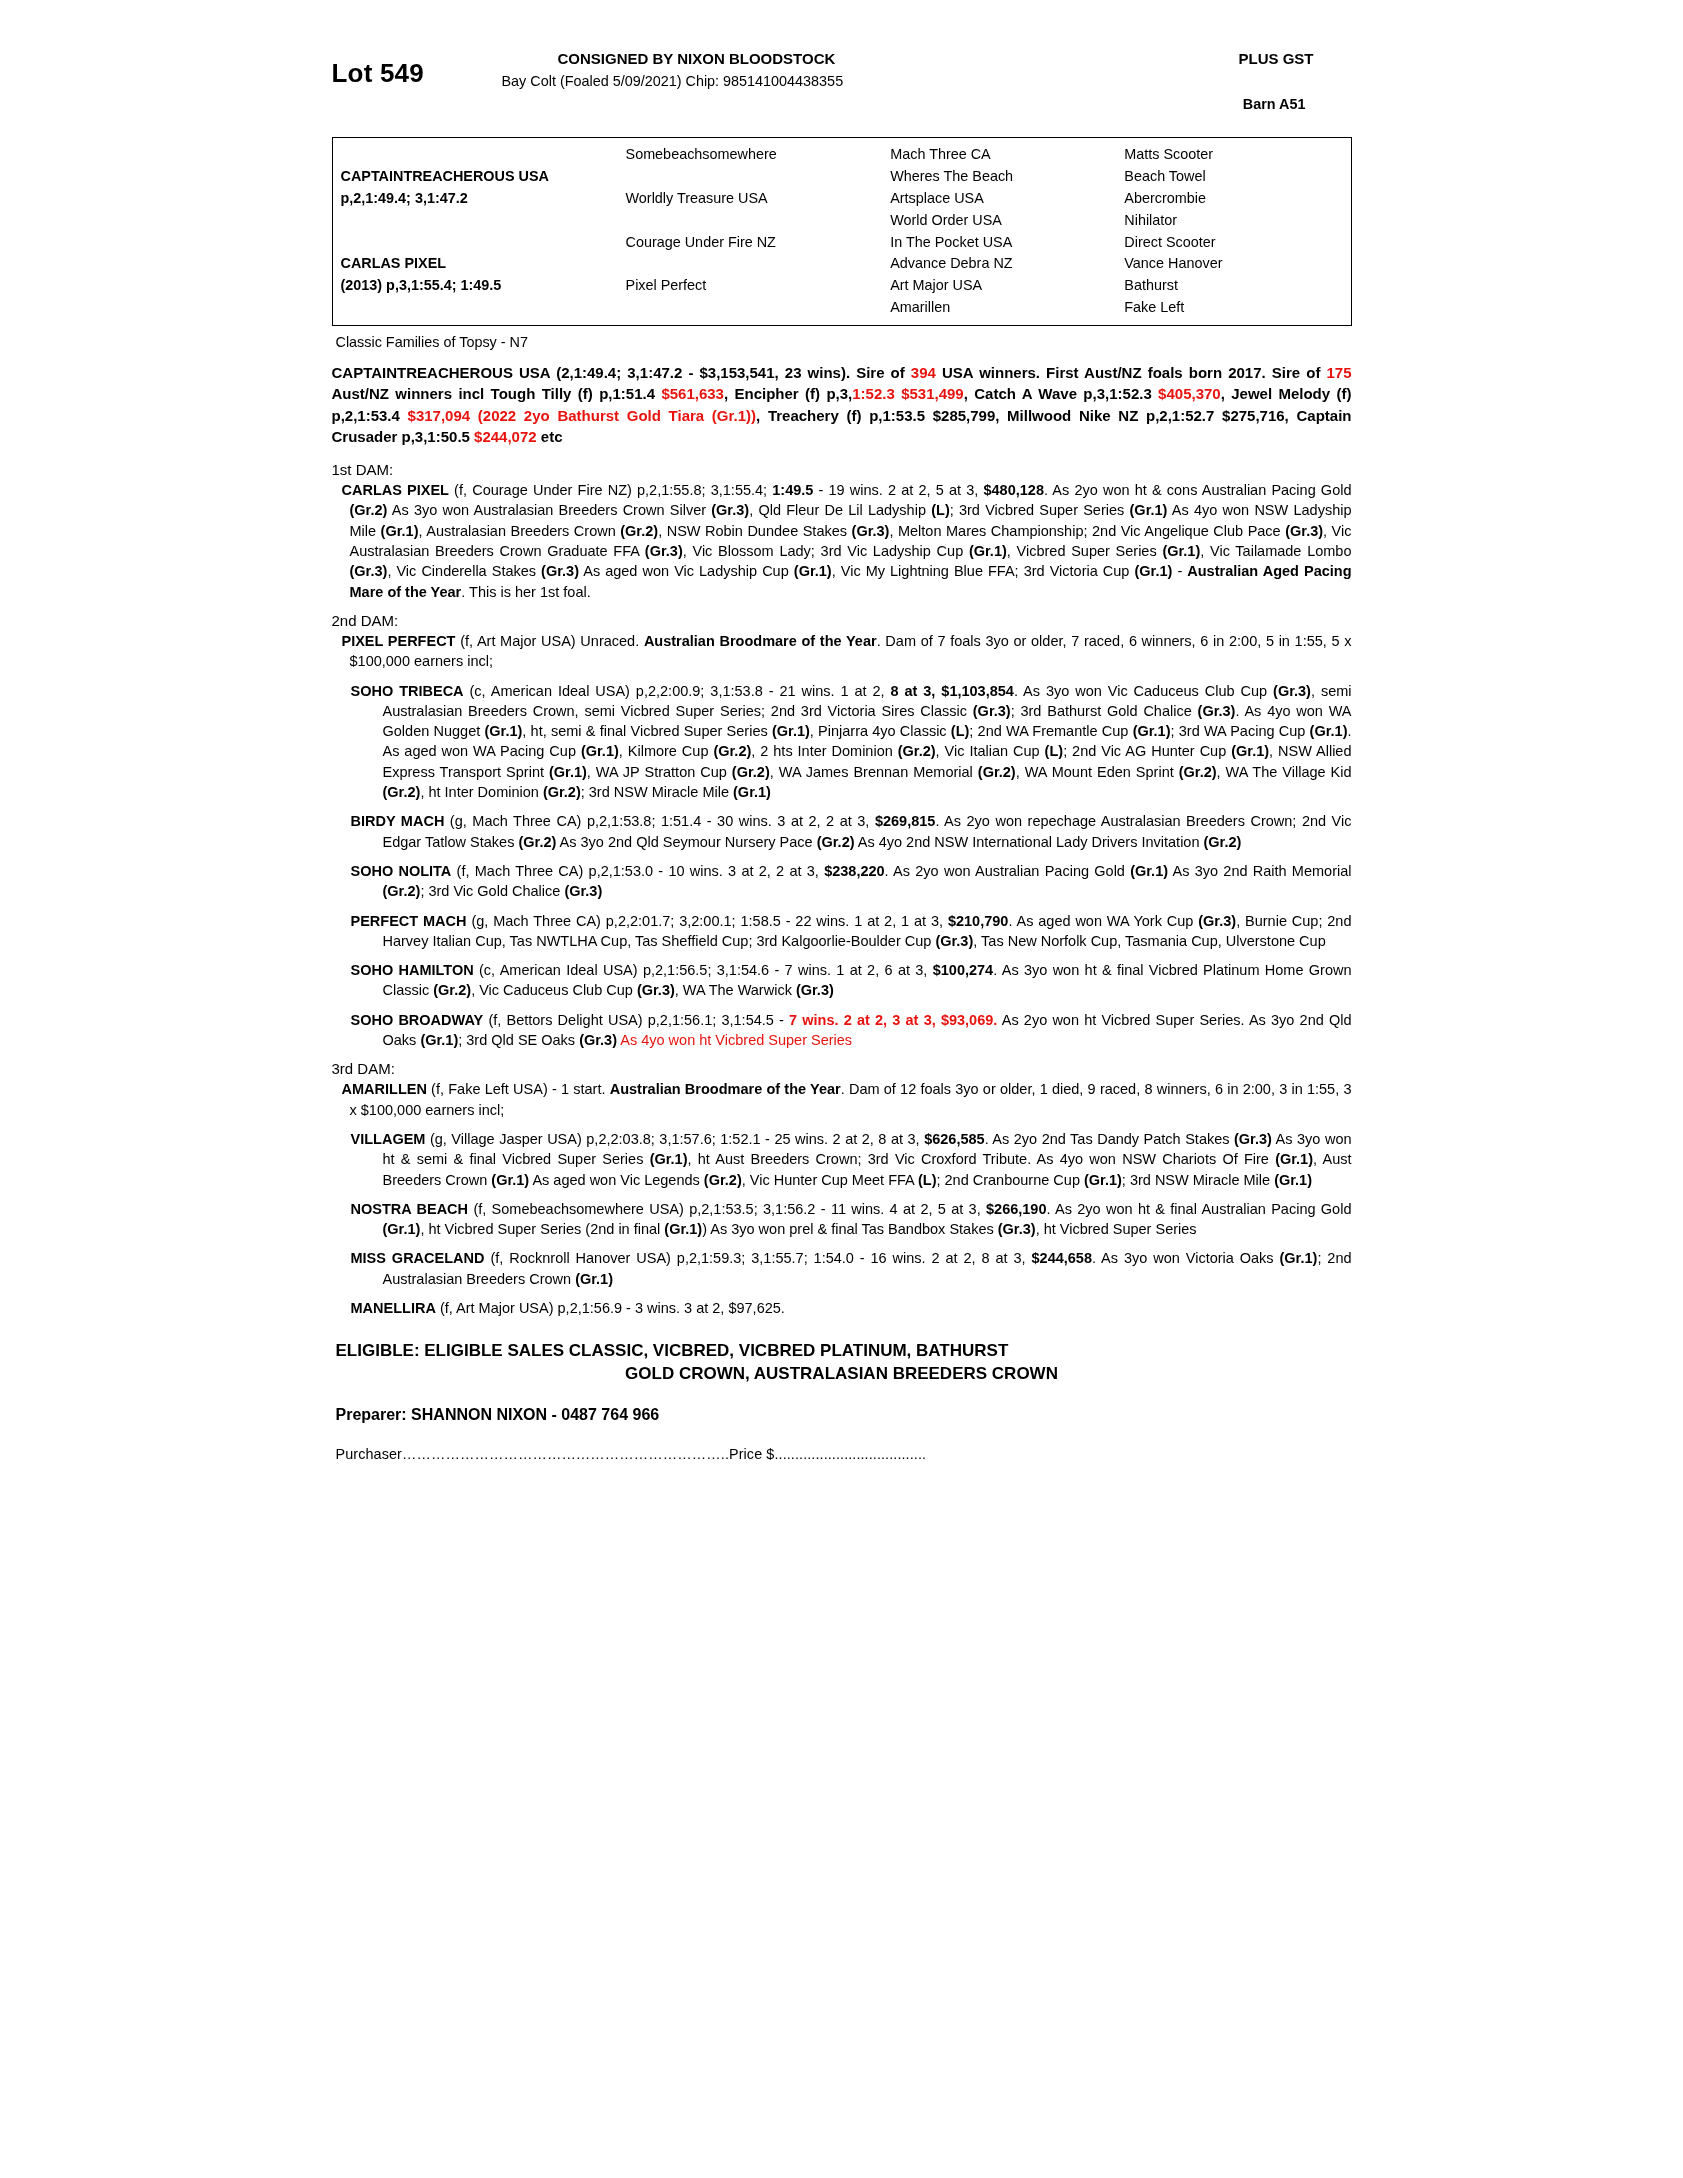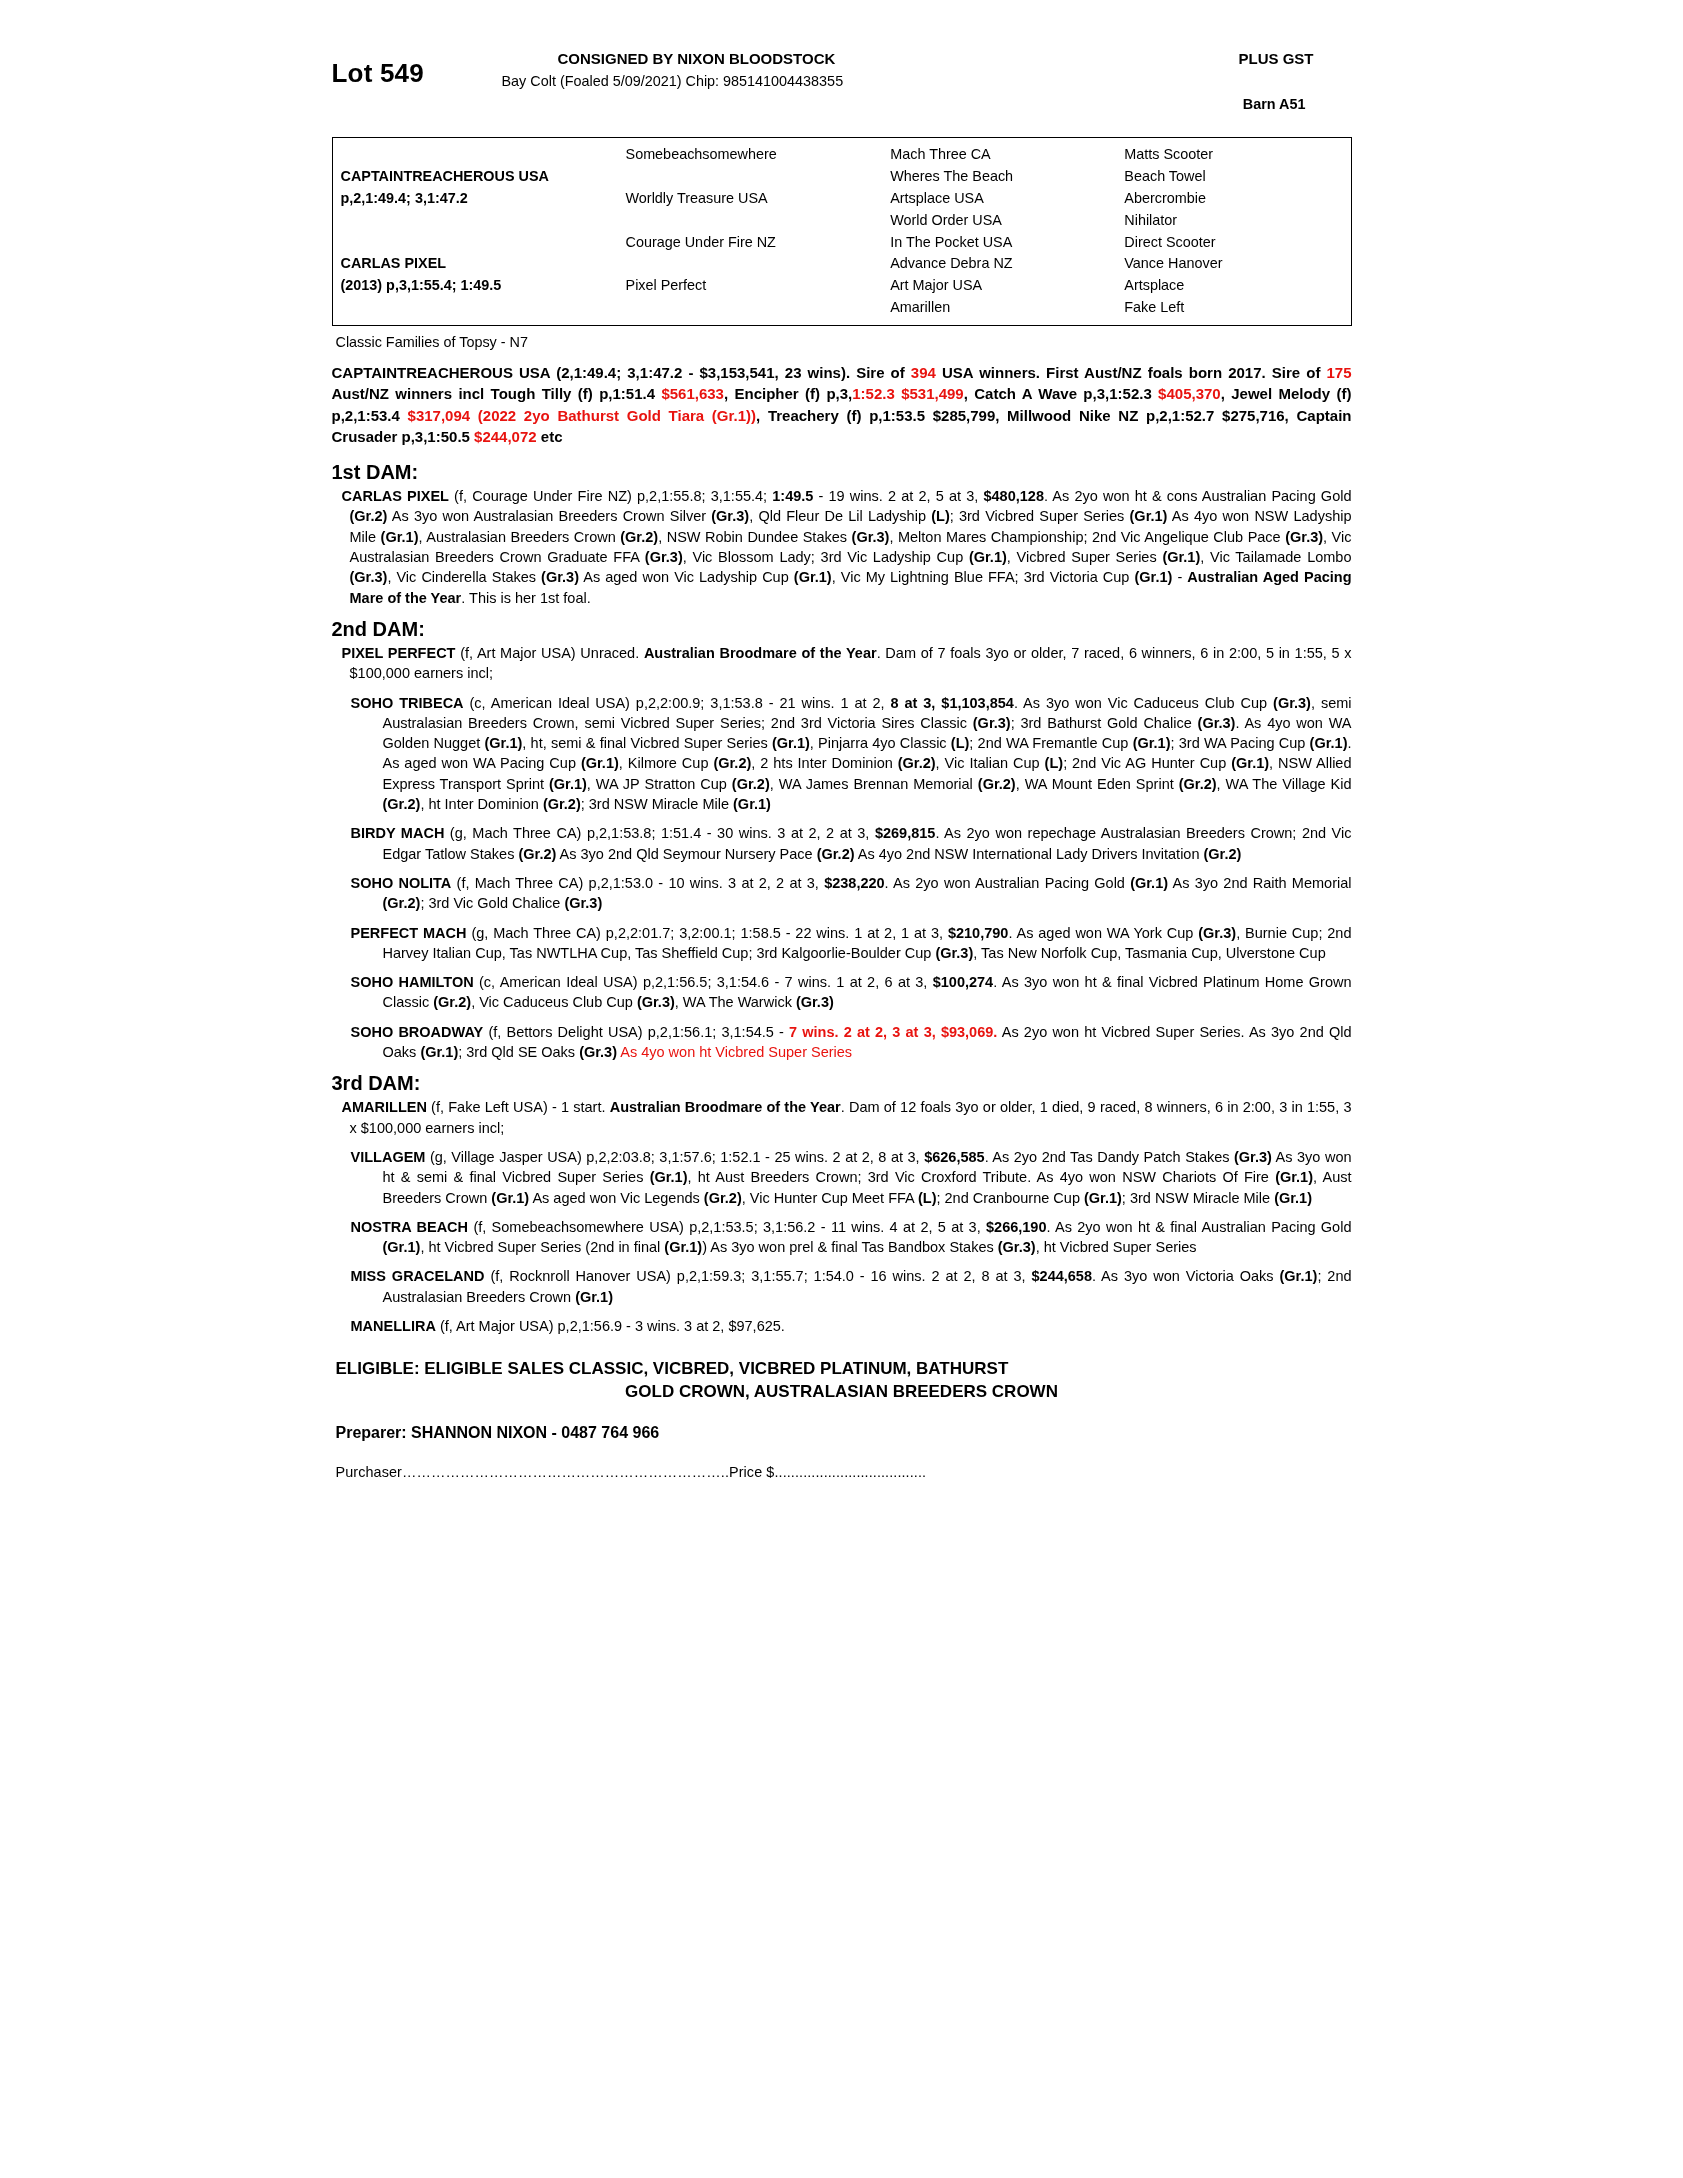--- a/index.html
+++ b/index.html
@@ -101,22 +101,22 @@
   .sire-para {
     font-size: 15px;
     font-weight: bold;
     line-height: 1.42;
     text-align: justify;
     margin: 12px 0 0 0;
   }
   .red { color: #e8130f; }
   
   .dam-head {
-    font-size: 20px;
-    font-weight: bold;
+    font-size: 15px;
+    font-weight: normal;
     margin: 14px 0 0 0;
   }
   .dam-head.tight { margin-top: 10px; }
   p.entry {
     font-size: 14.5px;
     line-height: 1.4;
     text-align: justify;
     margin: 2px 0 0 0;
     padding-left: 18px;
     text-indent: -8px;
@@ -204,21 +204,21 @@
             <tr>
               <td class="col-a b">CARLAS PIXEL</td>
               <td class="col-b"></td>
               <td class="col-c">Advance Debra NZ</td>
               <td class="col-d">Vance Hanover</td>
             </tr>
             <tr>
               <td class="col-a b">(2013) p,3,1:55.4; 1:49.5</td>
               <td class="col-b">Pixel Perfect</td>
               <td class="col-c">Art Major USA</td>
-              <td class="col-d">Artsplace</td>
+              <td class="col-d">Bathurst</td>
             </tr>
             <tr>
               <td class="col-a"></td>
               <td class="col-b"></td>
               <td class="col-c">Amarillen</td>
               <td class="col-d">Fake Left</td>
             </tr>
           </tbody>
       </table>
     </div>

